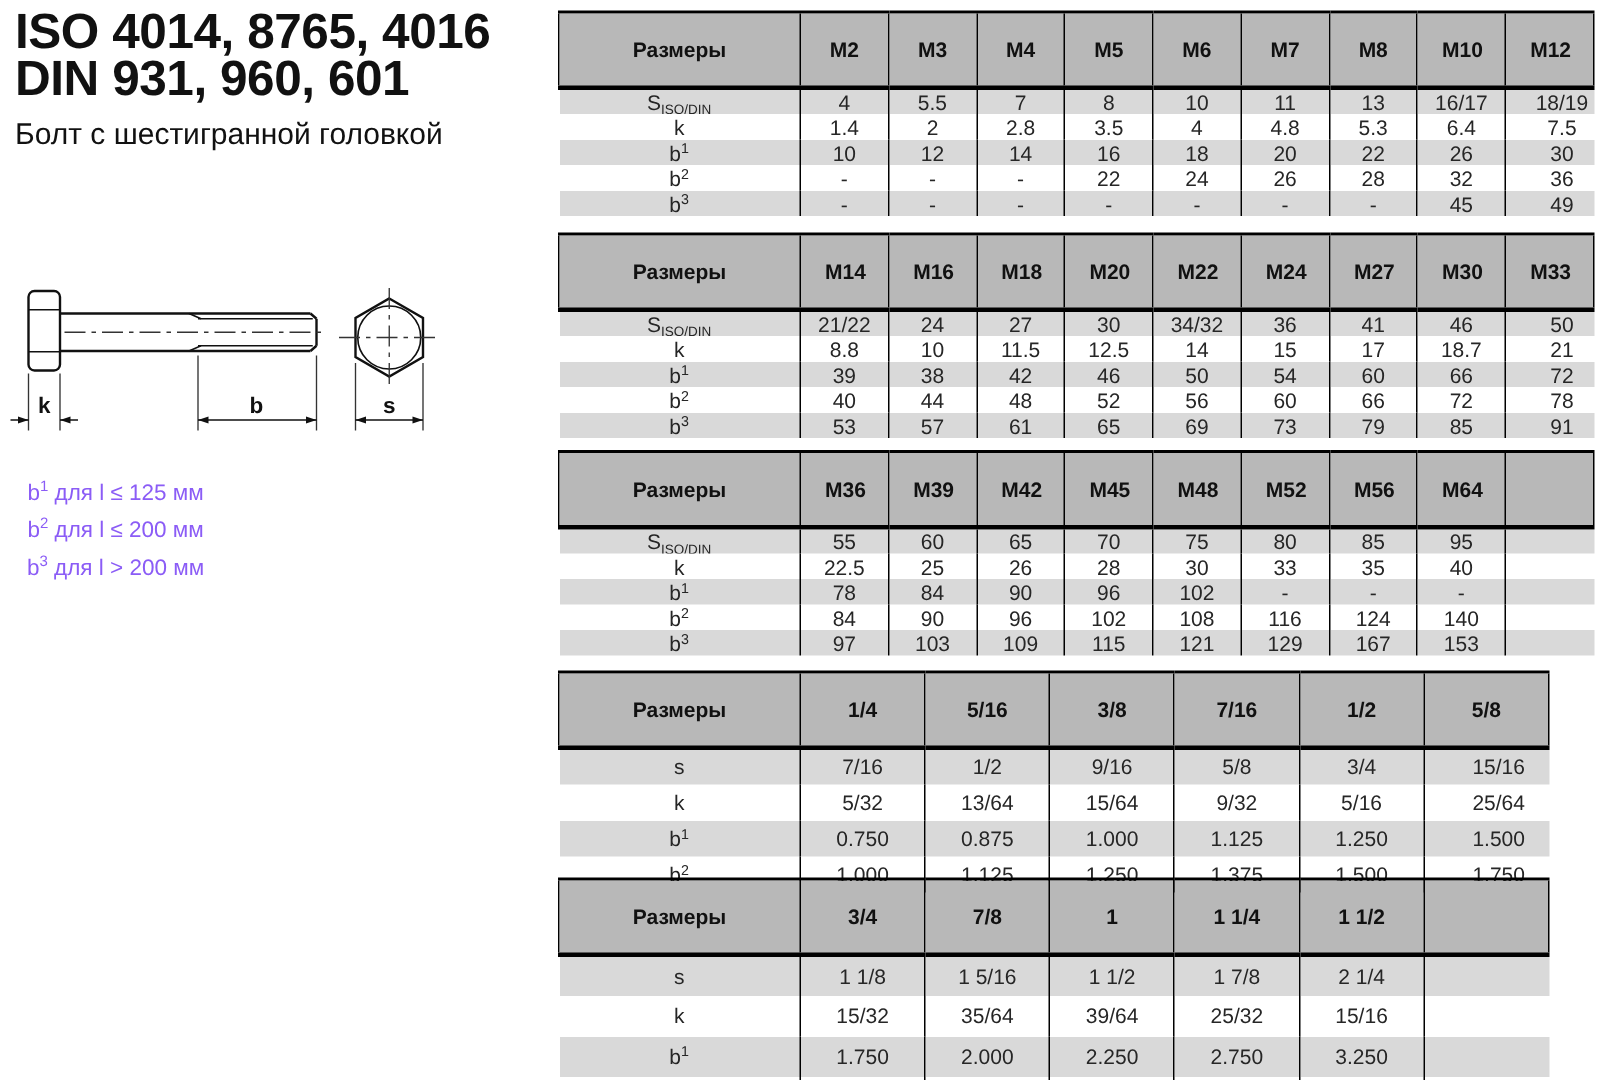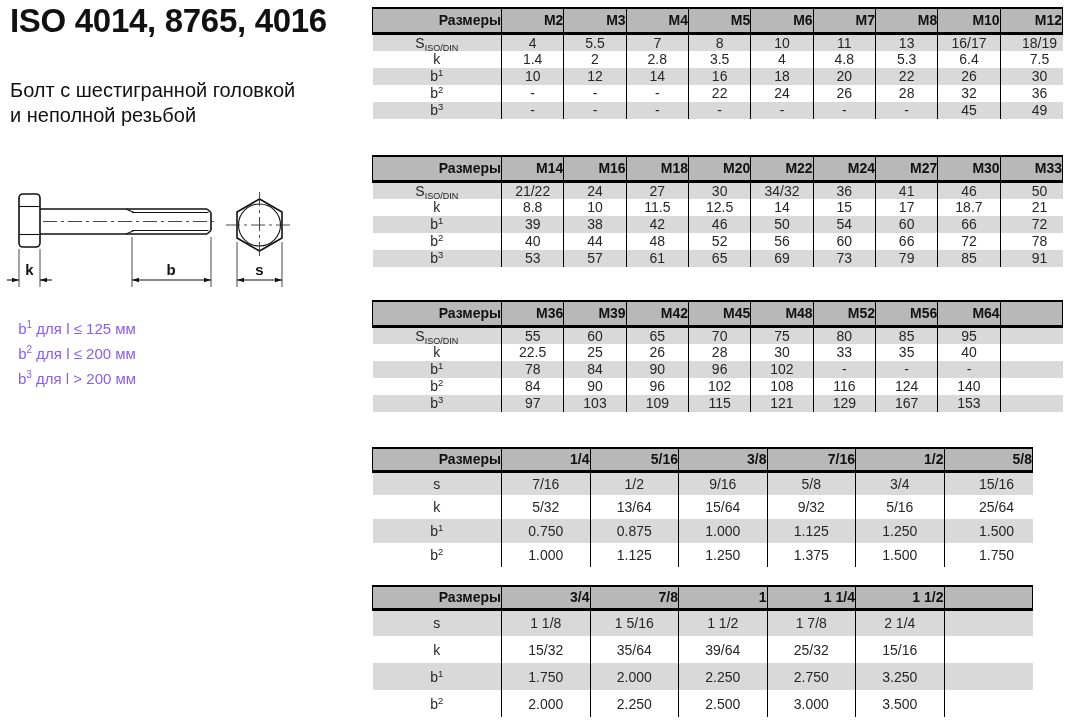--- a/index.html
+++ b/index.html
@@ -24,21 +24,21 @@
   }
   .notes sup { font-size:10px; line-height:0; }
 
   table.tbl {
     position:absolute; border-collapse:collapse; table-layout:fixed;
     font-size:14px; color:#262626;
   }
   table.tbl th {
     background:var(--table-header-bg,#b8b8b8);
     border:1px solid #000; border-top:2px solid #000; border-bottom:3px solid #000;
-    font-weight:bold; color:#111; padding:0; text-align:right; overflow:hidden;
+    font-weight:bold; color:#111; padding:16px; text-align:center; overflow:hidden;
   }
   table.tbl td {
     border-left:1px solid #000; border-right:1px solid #000;
     padding:0; text-align:center; vertical-align:middle; overflow:hidden;
   }
   table.tbl td:first-child { border-left:none; }
   table.tbl td:last-child  { border-right:none;padding-left:16px; }
   table.tbl tr.g td { background:var(--table-stripe-bg,#d9d9d9); }
   table.tbl sub { font-size:9px;  line-height:0; vertical-align:-3px; }
   table.tbl sup { font-size:9.5px; line-height:0; vertical-align:5px; }
@@ -57,25 +57,25 @@
   .dext   { stroke:#333; stroke-width:0.9; fill:none; }
   .dcl    { stroke:#333; stroke-width:0.9; fill:none; stroke-dasharray:14 4 3 4; }
   .darrow { fill:#111; stroke:none; }
   .dlabel { font:bold 15px "Liberation Sans", sans-serif; fill:#111; text-anchor:middle; }
 </style>
 </head>
 <body style="--table-header-bg: #b8b8b8; --table-stripe-bg: #d9d9d9;">
 
 <div class="title">
   <div>ISO 4014, 8765, 4016</div>
+  <div>DIN 931, 960, 601</div>
 </div>
 
 <div class="subtitle">
   <div>Болт с шестигранной головкой</div>
-  <div>и неполной резьбой</div>
 </div>
 
 <svg class="diagram" width="305" height="112" viewBox="0 0 305 112">
 
   <g>
     <rect class="dline" x="14" y="8" width="21" height="53" rx="4" ry="4"></rect>
     <line class="dthin" x1="14" y1="20.5" x2="35" y2="20.5"></line>
     <line class="dthin" x1="14" y1="48.5" x2="35" y2="48.5"></line>
   </g>
 

